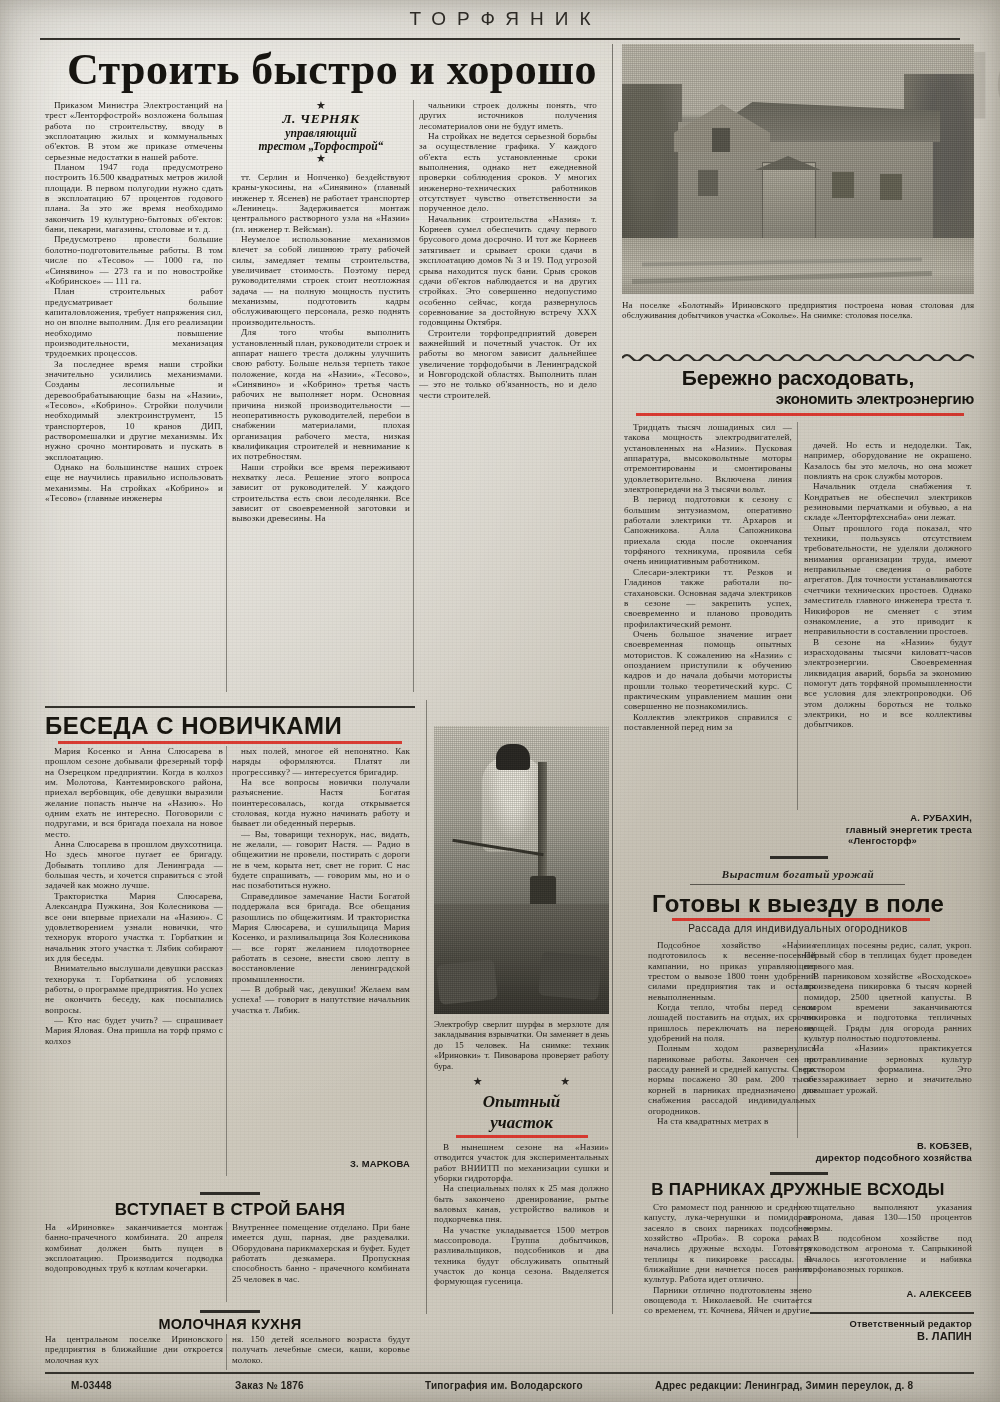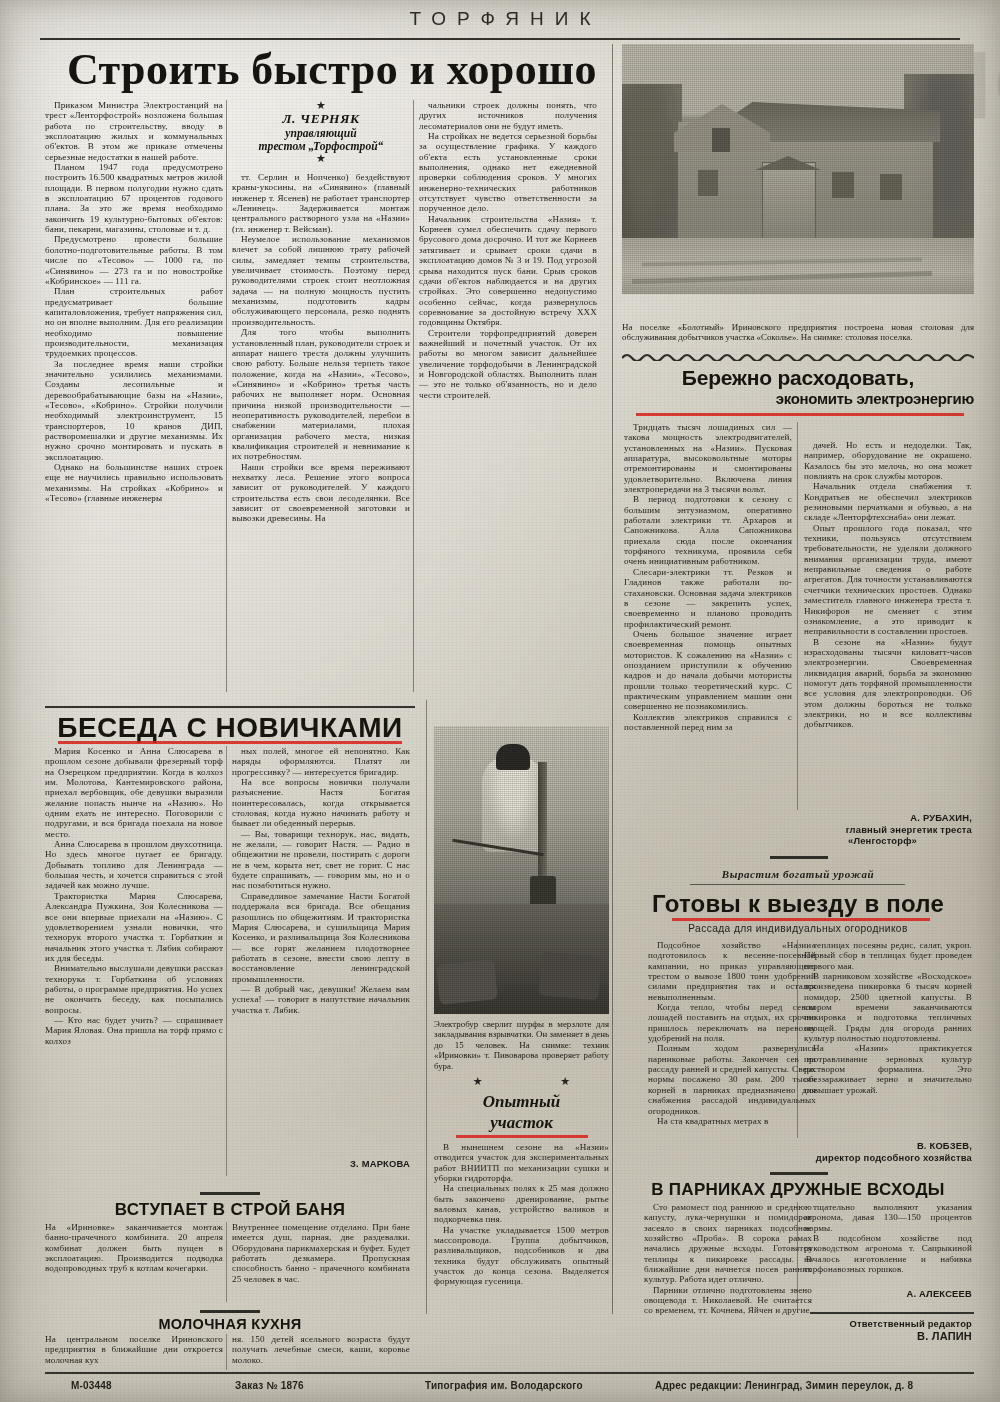--- a/index.html
+++ b/index.html
@@ -201,21 +201,21 @@
     <div style="position:absolute;left:0;bottom:0;width:100%;height:56px;background:
       linear-gradient(180deg,#b2aea0,#c3bfb1 60%,#a9a598);"></div>
     <div style="position:absolute;left:10px;bottom:14px;width:300px;height:5px;background:#8c8a7e;opacity:.7;transform:rotate(-1.5deg);"></div>
     <div style="position:absolute;left:20px;bottom:30px;width:280px;height:4px;background:#97958a;opacity:.65;transform:rotate(-1deg);"></div>
 
     <div class="px" style="mix-blend-mode:multiply;opacity:.30;background-image:
       repeating-linear-gradient(0deg,rgba(40,38,32,.5) 0 1px,rgba(255,255,255,0) 1px 2px),
       repeating-linear-gradient(90deg,rgba(40,38,32,.35) 0 1px,rgba(255,255,255,0) 1px 2px);"></div>
   </div>
 
-  <div class="caption" style="position:absolute;left:622px;top:300px;width:352px;margin-top:22px;">На поселке «Болотный» Ириновского предприятия построена новая столовая для обслуживания добытчиков участка «Соколье». На снимке: столовая поселка.</div>
+  <div class="caption" style="position:absolute;left:622px;top:300px;width:352px;">На поселке «Болотный» Ириновского предприятия построена новая столовая для обслуживания добытчиков участка «Соколье». На снимке: столовая поселка.</div>
 
   <div class="wavy" style="left:622px;top:352px;width:352px;">
     <svg width="352" height="9" viewBox="0 0 352 9" preserveAspectRatio="none">
       <path d="M0 6 Q 5 0 10 6 T 20 6 T 30 6 T 40 6 T 50 6 T 60 6 T 70 6 T 80 6 T 90 6 T 100 6 T 110 6 T 120 6 T 130 6 T 140 6 T 150 6 T 160 6 T 170 6 T 180 6 T 190 6 T 200 6 T 210 6 T 220 6 T 230 6 T 240 6 T 250 6 T 260 6 T 270 6 T 280 6 T 290 6 T 300 6 T 310 6 T 320 6 T 330 6 T 340 6 T 352 6" fill="none" stroke="#2f2d28" stroke-width="2.2"></path>
     </svg>
   </div>
 
   <div class="h-sec" style="position:absolute;left:622px;top:366px;width:352px;font-size:21px;text-align:center;letter-spacing:-.2px;">Бережно расходовать,</div>
   <div class="h-sec" style="position:absolute;left:622px;top:390px;width:352px;font-size:15px;text-align:right;letter-spacing:-.3px;">экономить электроэнергию</div>
   <div class="redline" style="left:636px;top:413px;width:328px;"></div>
@@ -287,21 +287,21 @@
       </div>
   </div>
   <div class="sep vsep" style="left:797px;top:1202px;height:110px;opacity:.5;"></div>
   <div class="byline" style="position:absolute;left:804px;top:1288px;width:168px;">А. АЛЕКСЕЕВ</div>
 
   <div class="rule med" style="left:810px;top:1312px;width:164px;"></div>
   <div class="byline sub" style="position:absolute;left:804px;top:1318px;width:168px;">Ответственный редактор</div>
   <div class="byline" style="position:absolute;left:804px;top:1330px;width:168px;font-size:11px;">В. ЛАПИН</div>
 
   <div class="rule med" style="left:45px;top:706px;width:370px;"></div>
-  <div class="h-sec" style="position:absolute;left:45px;top:712px;width:370px;font-size:28px;text-align:center;letter-spacing:.5px;">БЕСЕДА С НОВИЧКАМИ</div>
+  <div class="h-sec" style="position:absolute;left:45px;top:712px;width:370px;font-size:24px;letter-spacing:.5px;">БЕСЕДА С НОВИЧКАМИ</div>
   <div class="redline" style="left:58px;top:741px;width:344px;"></div>
 
   <div class="col body" style="left:45px;top:746px;width:178px;height:430px;">
     <div>
         <p>Мария Косенко и Анна Слюсарева в прошлом сезоне добывали фрезерный торф на Озерецком предприятии. Когда в колхоз им. Молотова, Кантемировского района, приехал вербовщик, обе девушки выразили желание попасть нынче на «Назию». Но одним ехать не интересно. Поговорили с подругами, и вся бригада поехала на новое место.</p>
         <p>Анна Слюсарева в прошлом двухсотница. Но здесь многое пугает ее бригаду. Добывать топливо для Ленинграда — большая честь, и хочется справиться с этой задачей как можно лучше.</p>
         <p>Трактористка Мария Слюсарева, Александра Пужкина, Зоя Колесникова — все они впервые приехали на «Назию». С удовлетворением узнали новички, что технорук второго участка т. Горбаткин и начальник этого участка т. Лябик собирают их для беседы.</p>
         <p>Внимательно выслушали девушки рассказ технорука т. Горбаткина об условиях работы, о программе предприятия. Но успех не окончить беседу, как посыпались вопросы.</p>
         <p>— Кто нас будет учить? — спрашивает Мария Яловая. Она пришла на торф прямо с колхоз</p>
       </div>

